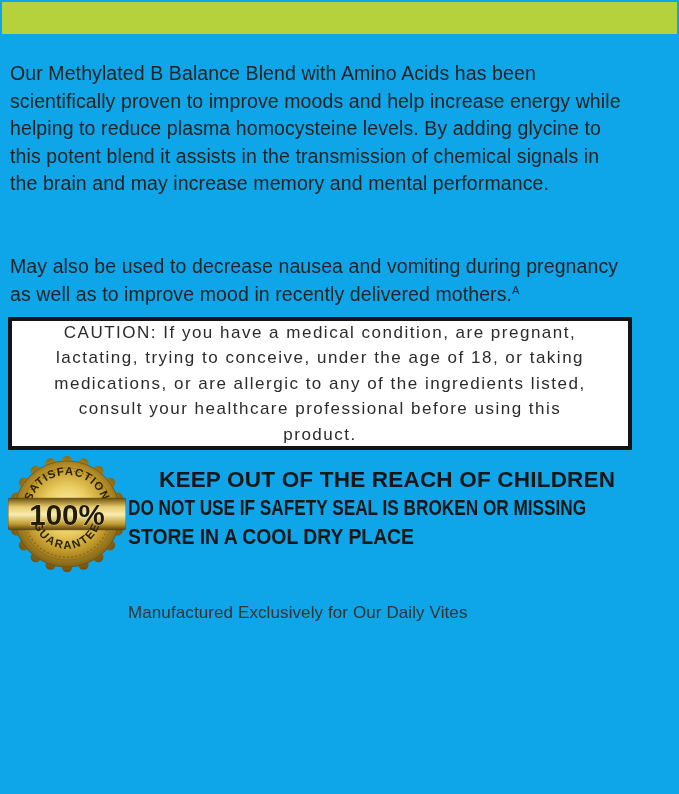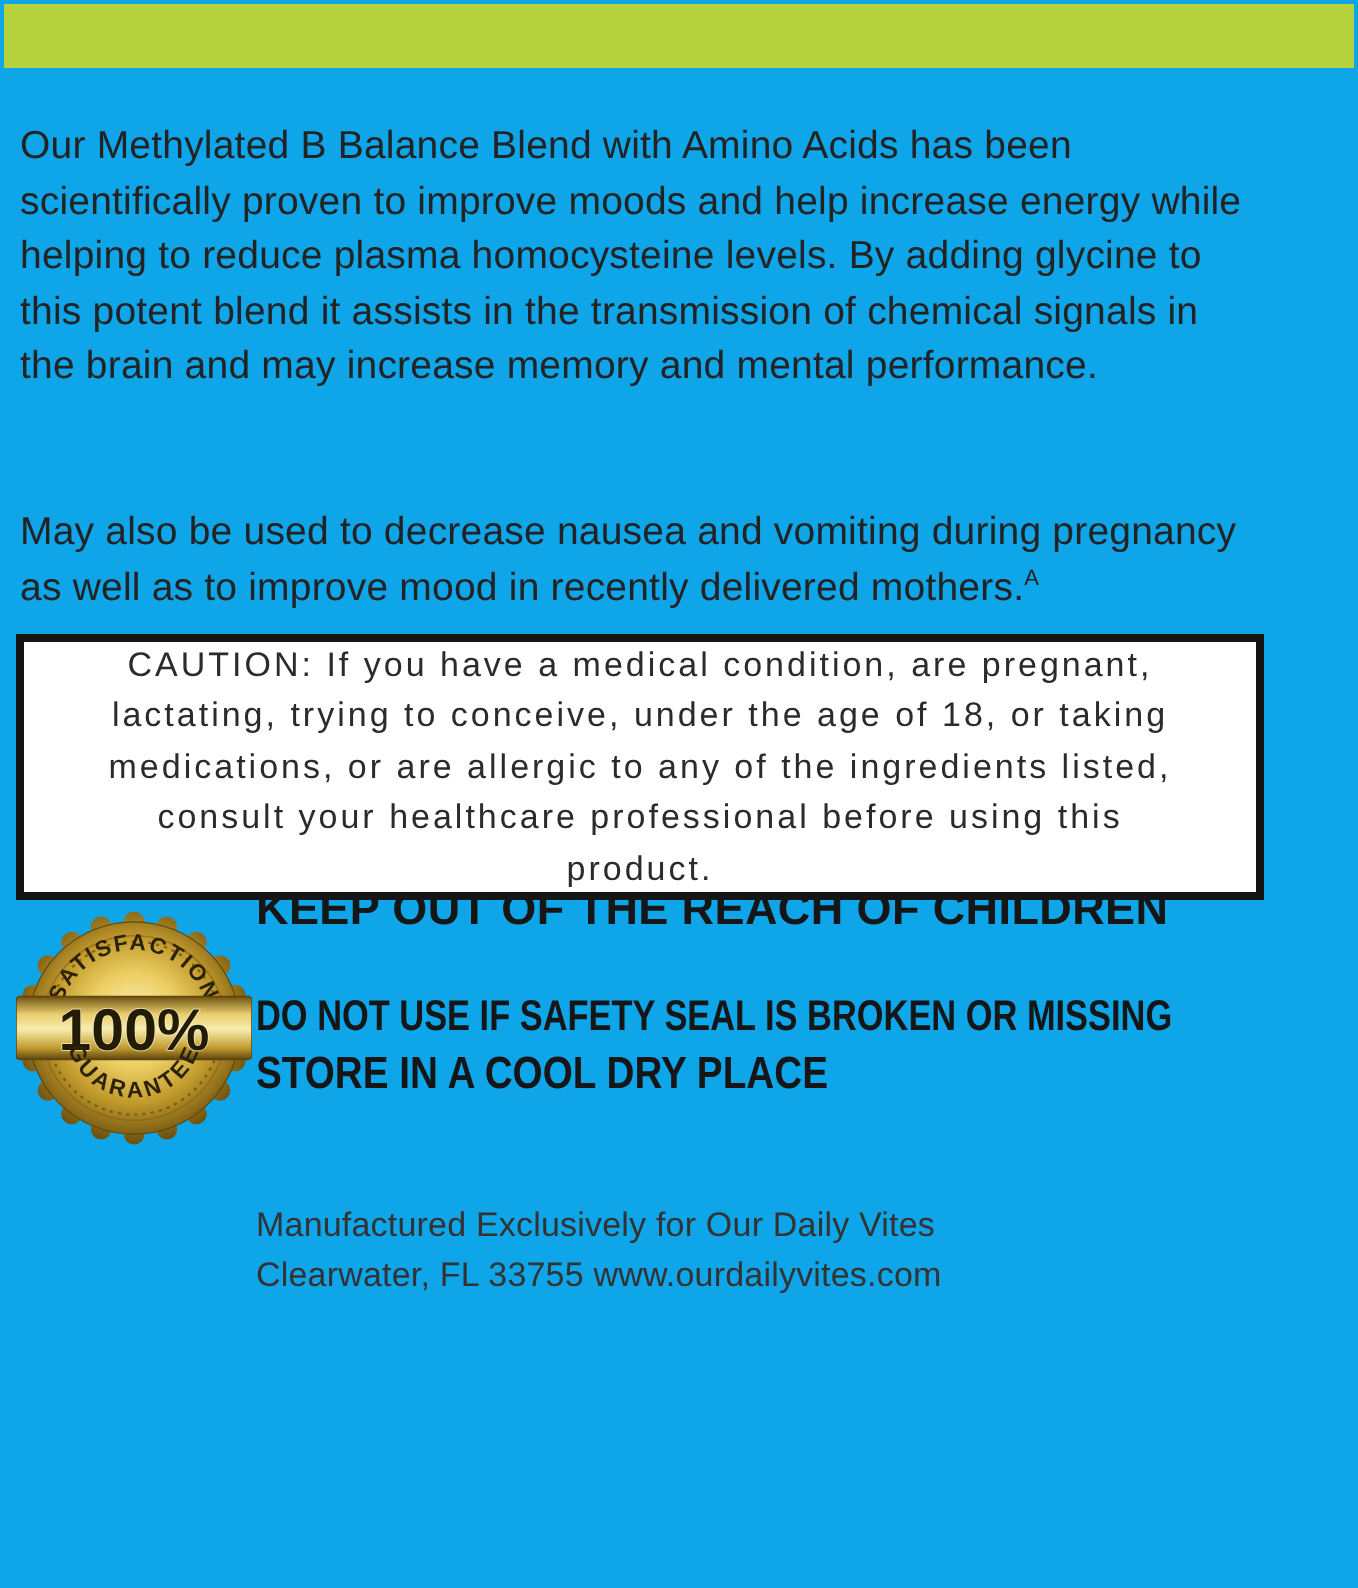--- a/index.html
+++ b/index.html
@@ -37,21 +37,21 @@
     font-size:17px;line-height:25.5px;letter-spacing:1.5px;
     color:#2b2b2b;text-align:center;white-space:pre;
   }
   .seal{
     position:absolute;left:8px;top:455px;width:118px;height:118px;
   }
   .wline{
     position:absolute;left:128px;white-space:pre;color:#161616;
     transform-origin:left center;
   }
-  .w1{top:442px;font-size:22.5px;font-weight:700;letter-spacing:0.2px;}
+  .w1{top:467px;font-size:22.5px;font-weight:700;letter-spacing:0.2px;margin-left:31px;}
   .w2{top:496px;font-size:21.5px;font-weight:700;transform:scaleX(0.80);}
   .w3{top:524px;font-size:22.5px;font-weight:700;transform:scaleX(0.86);}
   .mline{
     position:absolute;left:128px;white-space:pre;
     font-size:17px;color:#333333;letter-spacing:0.1px;margin-top:46px;
   }
   .m1{top:557px;}
   .m2{top:582px;}
   .bottom-section{
     position:absolute;left:0;top:617px;width:679px;height:177px;
@@ -143,16 +143,15 @@
     <text font-family="Liberation Sans, sans-serif" font-size="11.5" font-weight="700" letter-spacing="1.8" fill="#2b2208">
       <textPath href="#arcBottom" startOffset="50%" text-anchor="middle">GUARANTEE</textPath>
     </text>
   </svg>
 
   <div class="wline w1">KEEP OUT OF THE REACH OF CHILDREN</div>
   <div class="wline w2">DO NOT USE IF SAFETY SEAL IS BROKEN OR MISSING</div>
   <div class="wline w3">STORE IN A COOL DRY PLACE</div>
 
   <div class="mline m1">Manufactured Exclusively for Our Daily Vites</div>
-  <div class="mline m2">Clearwater, FL 33755 www.ourdailyvites.com</div>
 
 
 </div>
 
 </body></html>

